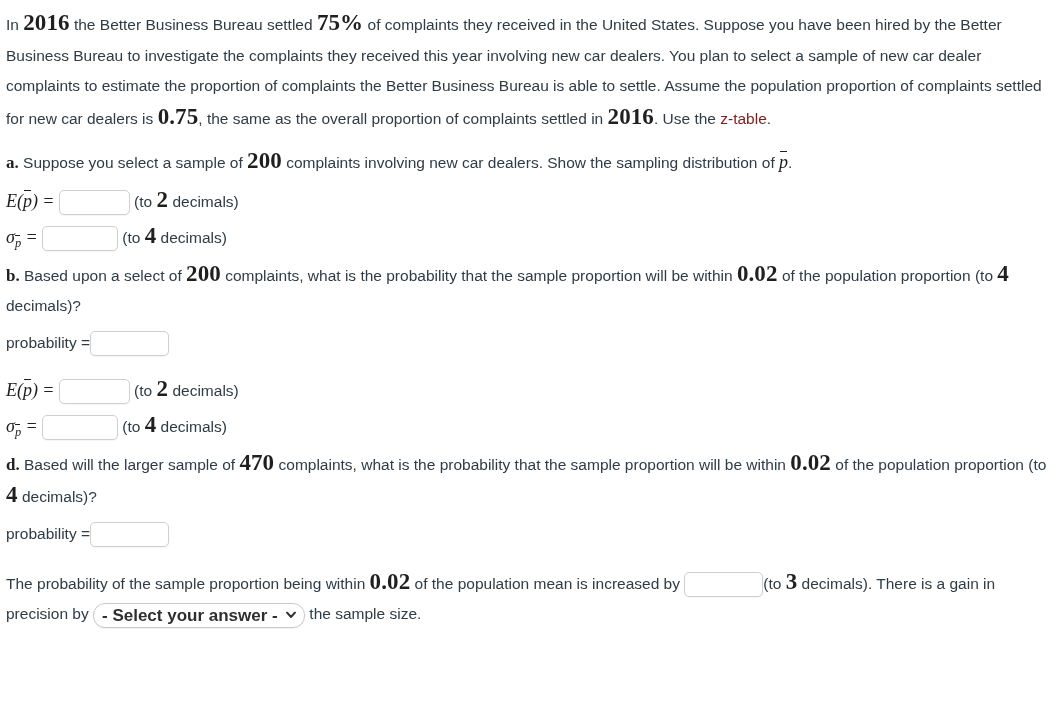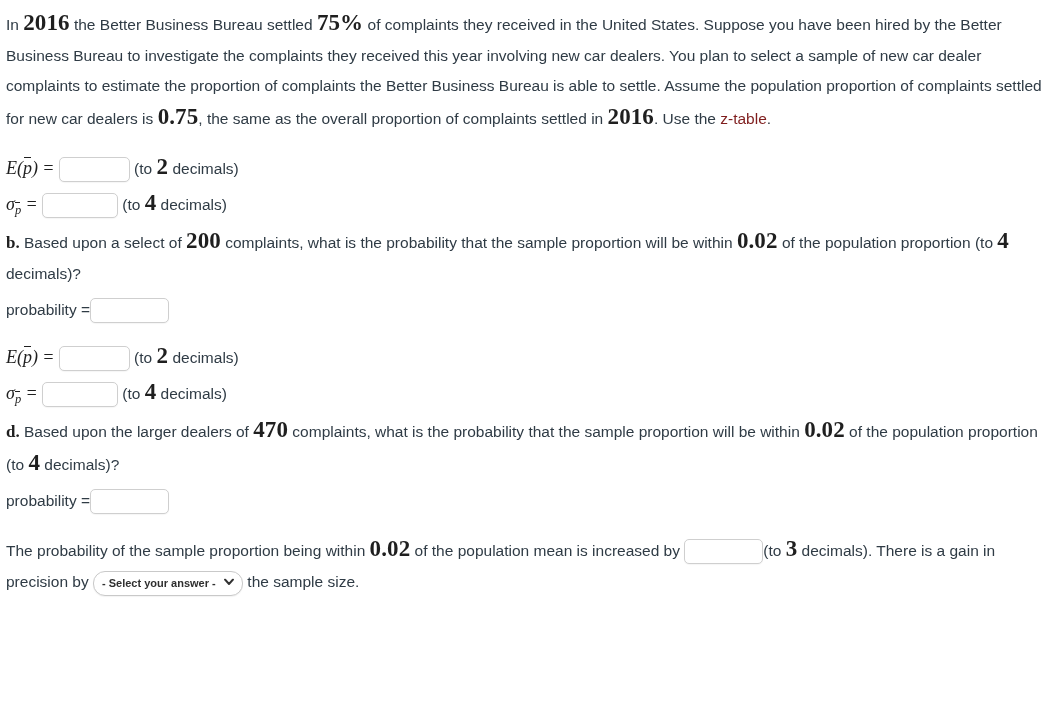--- a/index.html
+++ b/index.html
@@ -125,21 +125,21 @@
   
   select.answer-select {
     -webkit-appearance: none;
     appearance: none;
     border: 1px solid #c9c9c9;
     border-radius: 12px;
     background: #ffffff;
     height: 25px;
     box-sizing: border-box;
     font-family: "Liberation Sans", sans-serif;
-    font-size: 11px;
+    font-size: 17px;
     font-weight: bold;
     color: #2f2f2f;
     padding: 0 26px 0 8px;
     outline: none;
     vertical-align: middle;
     box-shadow: 0 1px 1px rgba(0,0,0,0.05);
     cursor: pointer;
   }
   .select-wrap {
     display: inline-block;
@@ -170,20 +170,23 @@
 <body>
 
 <div class="page">
 
   <p class="para">
     <span>In </span><span class="mjx">2016</span><span> the Better Business Bureau settled </span><span class="mjx">75%</span><span> of complaints they received in the United States. Suppose you have been hired by the Better Business Bureau to investigate the complaints they received this year involving new car dealers. You plan to select a sample of new car dealer complaints to estimate the proportion of complaints the Better Business Bureau is able to settle. Assume the population proportion of complaints settled for new car dealers is </span><span class="mjx">0.75</span><span>, the same as the overall proportion of complaints settled in </span><span class="mjx">2016</span><span>. Use the </span><a class="link" href="#">z-table</a><span>.</span>
   </p>
 
   <div class="spacer-lg"></div>
 
+  <p class="para">
+    <span class="mjx-label">a.</span><span> Suppose you select a sample of </span><span class="mjx">200</span><span> complaints involving new car dealers. Show the sampling distribution of </span><span class="pbar">p</span><span>.</span>
+  </p>
 
   <div class="spacer-sm"></div>
 
   <div class="inline-row">
     <span class="mjx-italic">E</span><span class="mjx-italic">(</span><span class="pbar">p</span><span class="mjx-italic">)</span>
     <span class="mjx-italic">=</span>
     <input class="answer w-narrow" type="text" value="" style="">
     <span class="note">(to </span><span class="mjx">2</span><span class="note"> decimals)</span>
   </div>
 
@@ -221,21 +224,21 @@
   <div class="inline-row">
     <span class="sigma">σ</span><span class="pbar-sub">p</span>
     <span class="mjx-italic">=</span>
     <input class="answer w-mid" type="text" value="" style="">
     <span class="note">(to </span><span class="mjx">4</span><span class="note"> decimals)</span>
   </div>
 
   <div class="spacer-sm"></div>
 
   <p class="para">
-    <span class="mjx-label">d.</span><span> Based upon the larger dealers of </span><span class="mjx">470</span><span> complaints, what is the probability that the sample proportion will be within </span><span class="mjx">0.02</span><span> of the population proportion (to </span><span class="mjx">4</span><span> decimals)?</span>
+    <span class="mjx-label">d.</span><span> Based will the larger sample of </span><span class="mjx">470</span><span> complaints, what is the probability that the sample proportion will be within </span><span class="mjx">0.02</span><span> of the population proportion (to </span><span class="mjx">4</span><span> decimals)?</span>
   </p>
 
   <div class="spacer-sm"></div>
 
   <div class="inline-row">
     <span class="note">probability =</span><input class="answer w-xwide" type="text" value="" style="">
   </div>
 
   <div class="spacer-md"></div>
 

